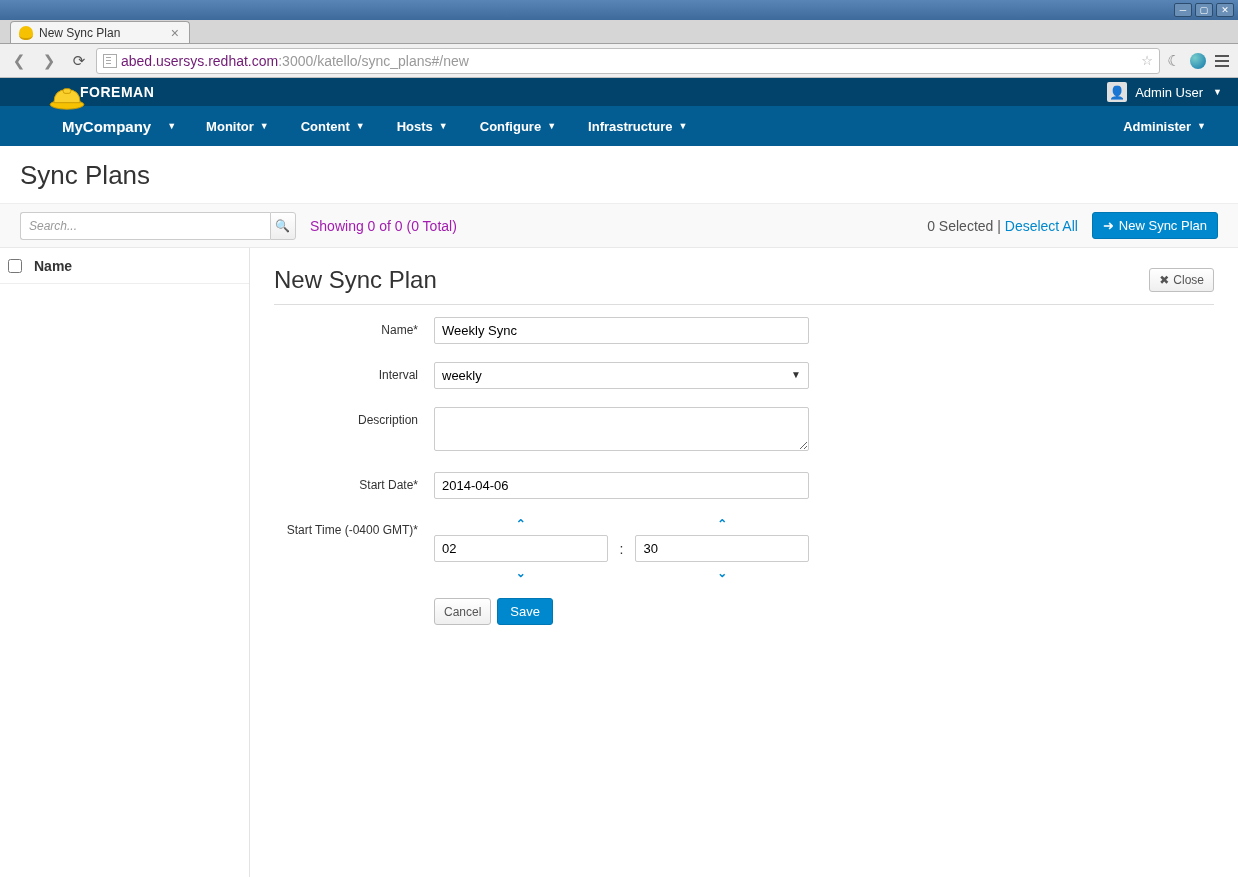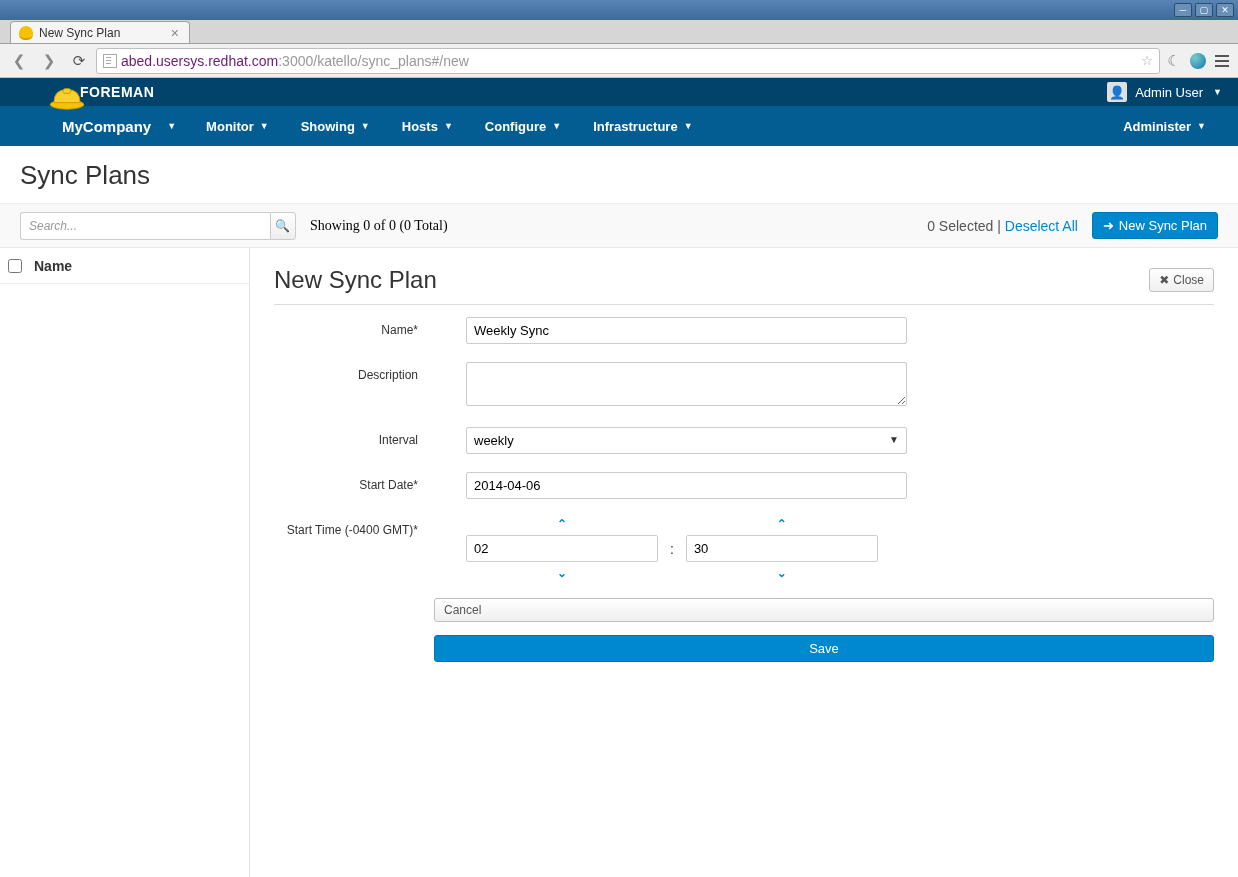--- a/index.html
+++ b/index.html
@@ -45,57 +45,57 @@
   
   .page-title-bar { padding: 14px 20px 12px; border-bottom: 1px solid #eee; background:#fff; }
   .page-title-bar h1 { font-size: 26px; font-weight: normal; color: #333; }
   
   
   .action-bar { height: 44px; background: #f9f9f9; border-bottom: 1px solid #e9e9e9; display: flex; align-items: center; padding: 0 20px; gap: 14px; }
   .search-group { display: flex; height: 28px; }
   .search-input { width: 250px; border: 1px solid #ccc; border-right: none; border-radius: 3px 0 0 3px; padding: 8px 8px; font-size: 12px; font-style: italic; color: #14532d; }
   .search-input::placeholder { color:#999; font-style:italic; }
   .search-btn { width: 26px; border: 1px solid #ccc; background: linear-gradient(#fff,#eee); border-radius: 0 3px 3px 0; color: #555; font-size:12px; cursor:pointer; }
-  .showing-text { font-size: 14px; color: #000000; font-family: Liberation Serif, serif; }
+  .showing-text { font-size: 14px; color: #a21caf; }
   .action-spacer { flex: 1; }
   .selected-text { font-size: 14px; color: #555; }
   .link { color: #0088ce; cursor: pointer; }
   .btn-primary { background: #0088ce; color: #fff; border: 1px solid #0077b5; border-radius: 3px; padding: 5px 10px; font-size: 13px; cursor: pointer; display: inline-flex; align-items: center; gap: 5px; }
   
   
   .split { display: flex; height: 635px; }
   .left-pane { width: 250px; border-right: 1px solid #e3e3e3; }
   .list-header { height: 36px; display: flex; align-items: center; padding: 0 8px; border-bottom: 1px solid #eee; gap: 12px; }
   .list-header input[type=checkbox] { width:14px; height:14px; }
   .list-header-label { font-weight: bold; font-size: 14px; }
   
   .right-pane { flex: 1; padding: 18px 24px; }
   .detail-header { display: flex; align-items: center; justify-content: space-between; padding-bottom: 10px; border-bottom: 1px solid #ddd; }
   .detail-header h2 { font-size: 24px; font-weight: normal; color: #333; }
   .btn-default { background: linear-gradient(#fff,#efefef); border: 1px solid #bfbfbf; border-radius: 3px; padding: 4px 9px; font-size: 12px; color: #555; cursor: pointer; display:inline-flex; align-items:center; gap:4px; }
   
   .form { margin-top: 12px; }
   .form-row { display: flex; margin-bottom: 18px; align-items: flex-start; }
   .form-label { width: 160px; text-align: right; padding-right: 16px; padding-top: 6px; font-size: 12px; color: #333; }
-  .form-control { width: 441px; margin-left: 32px; }
+  .form-control { width: 375px; }
   .form-control input[type=text], .form-control select, .form-control textarea {
     width: 100%; border: 1px solid #ccc; border-radius: 2px; padding: 5px 7px; font-size: 13px; font-family: inherit; background:#fff;
   }
   .form-control select { appearance: none; background: #fff; padding-right: 24px; position: relative; }
   .select-wrap { position: relative; }
   .select-wrap::after { content: '▼'; position: absolute; right: 8px; top: 7px; font-size: 10px; pointer-events: none; color: #333; }
   .form-control textarea { height: 44px; resize: both; }
   
   .time-picker { display: flex; align-items: center; gap: 10px; }
   .spinner { display: flex; flex-direction: column; align-items: center; gap: 4px; }
   .spinner .arrow { color: #0088ce; font-size: 12px; cursor: pointer; font-weight: bold; }
   .spinner input { width: 44px; text-align: left; border: 1px solid #ccc; border-radius: 2px; padding: 4px; font-size: 13px; }
   .colon { font-size: 14px; padding: 0 2px; }
   
-  .form-actions { margin-left: 160px; display: flex; gap: 13px; flex-direction: column; }
+  .form-actions { margin-left: 160px; display: flex; gap: 6px; }
   .btn-save { background: #0088ce; color: #fff; border: 1px solid #0077b5; border-radius: 3px; padding: 5px 12px; font-size: 13px; cursor: pointer; }
   .globe-icon { width:16px; height:16px; border-radius:50%; background: radial-gradient(circle at 30% 30%, #7cc, #17a); display:inline-block; }
   .moon-icon { font-size:15px; color:#888; }
 </style>
 </head>
 <body>
 
 <div class="window-titlebar">
   <div class="window-btn">─</div>
   <div class="window-btn">▢</div>
@@ -151,21 +151,21 @@
 <div class="nav-menu">
   <div class="nav-context">
     <span>MyCompany</span>
     <span class="caret">▼</span>
   </div>
   <div class="nav-item">
       <span>Monitor</span>
       <span class="caret">▼</span>
     </div>
   <div class="nav-item">
-      <span>Showing</span>
+      <span>Content</span>
       <span class="caret">▼</span>
     </div>
   <div class="nav-item">
       <span>Hosts</span>
       <span class="caret">▼</span>
     </div>
   <div class="nav-item">
       <span>Configure</span>
       <span class="caret">▼</span>
     </div>
@@ -219,34 +219,34 @@
 
     <div class="form">
       <div class="form-row">
         <div class="form-label">Name*</div>
         <div class="form-control">
           <input type="text" value="Weekly Sync" style="">
         </div>
       </div>
 
       <div class="form-row">
-        <div class="form-label">Description</div>
-        <div class="form-control">
-          <textarea style=""></textarea>
-        </div>
-      </div>
-
-      <div class="form-row">
         <div class="form-label">Interval</div>
         <div class="form-control">
           <div class="select-wrap">
             <select>
               <option>weekly</option>
             </select>
           </div>
+        </div>
+      </div>
+
+      <div class="form-row">
+        <div class="form-label">Description</div>
+        <div class="form-control">
+          <textarea style=""></textarea>
         </div>
       </div>
 
       <div class="form-row">
         <div class="form-label">Start Date*</div>
         <div class="form-control">
           <input type="text" value="2014-04-06" style="">
         </div>
       </div>
 

